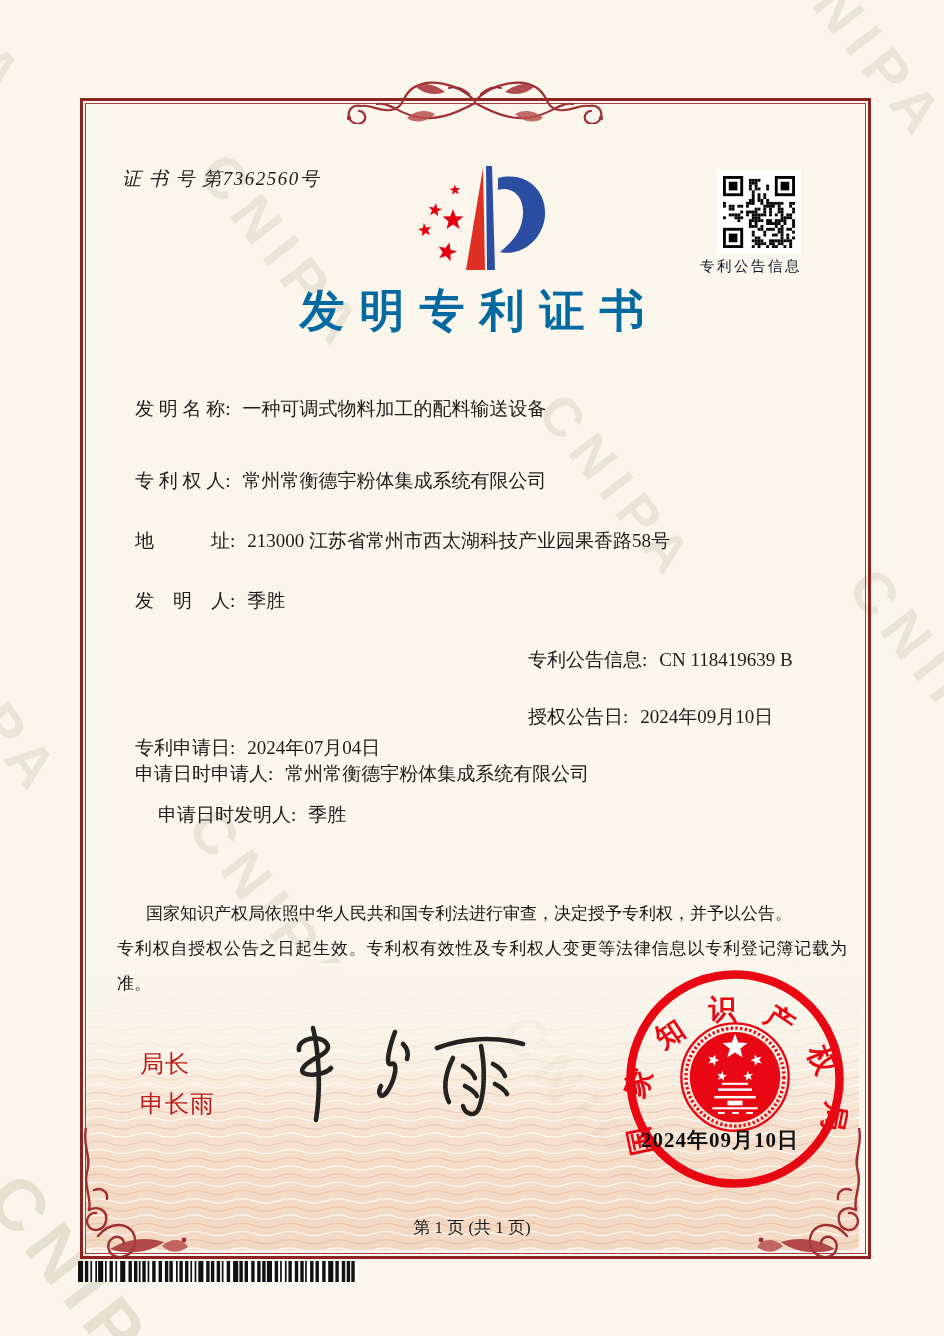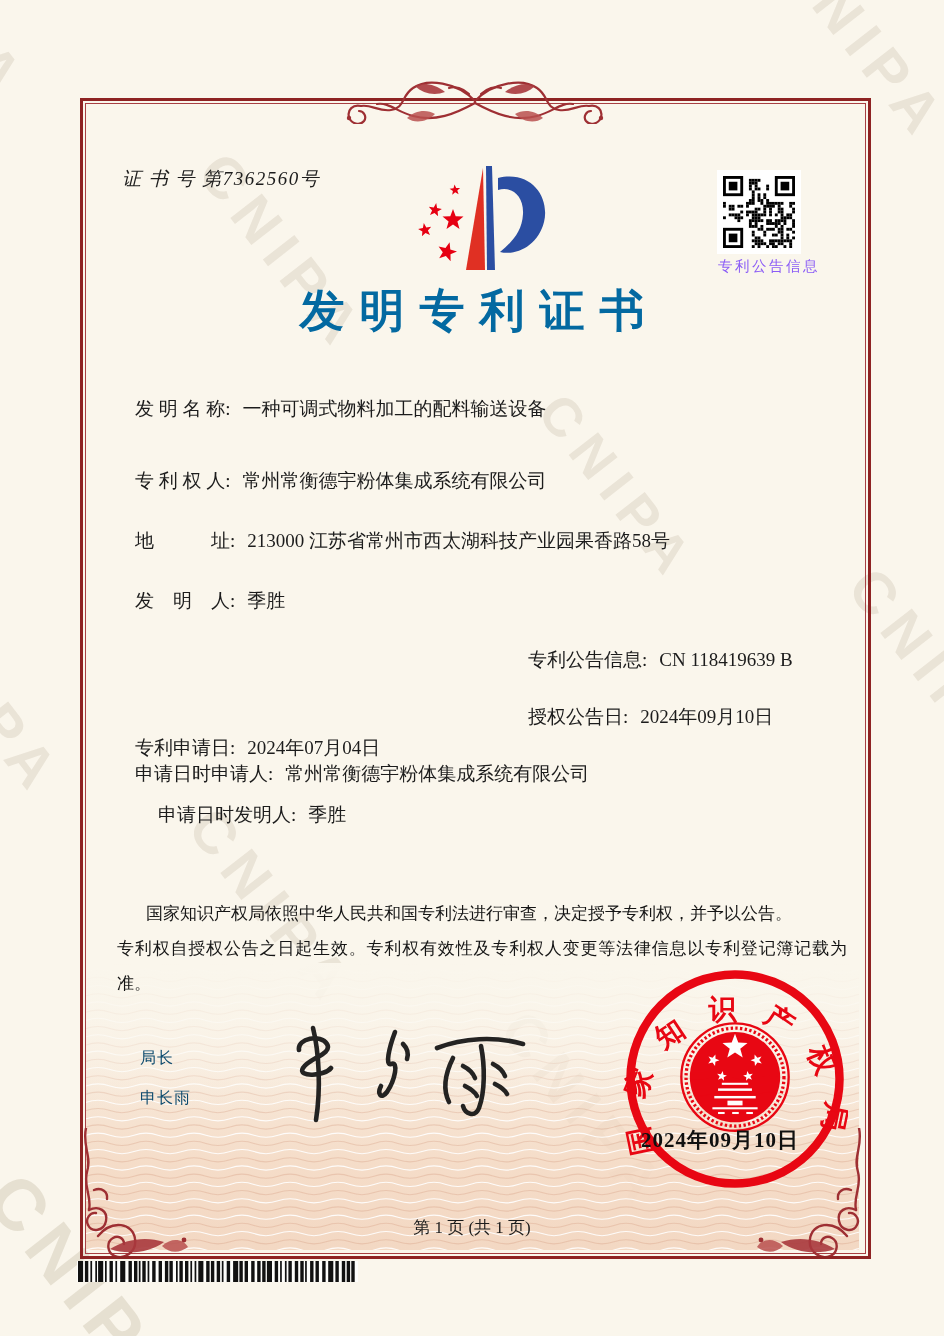--- a/index.html
+++ b/index.html
@@ -29,41 +29,41 @@
   .waves-wrap{position:absolute;left:86px;top:963px;width:773px;height:287px;overflow:hidden;
       background:linear-gradient(180deg,rgba(246,227,211,0) 0%,rgba(246,224,205,.45) 30%,rgba(244,216,194,.85) 70%,#f3d8c3 100%);}
   .wave-fade{position:absolute;left:86px;top:963px;width:773px;height:150px;
       background:linear-gradient(180deg,#faf6ec 0%,rgba(250,246,236,.55) 55%,rgba(250,246,236,0) 100%);}
 
   
   .cert-no{position:absolute;left:122px;top:166px;font-size:19px;letter-spacing:1.5px;font-style:italic;}
   .logo{position:absolute;left:398px;top:160px;}
   .qr-box{position:absolute;left:717px;top:170px;width:84px;height:84px;background:#fff;}
   .qr-box svg{position:absolute;left:6px;top:6px;}
-  .qr-label{position:absolute;left:700px;top:257px;width:120px;text-align:right;font-size:14.5px;letter-spacing:2.5px;color:#8b5cf6;}
+  .qr-label{position:absolute;left:700px;top:257px;width:120px;text-align:left;font-size:14.5px;letter-spacing:2.5px;color:#0f172a;}
   .title{position:absolute;left:0;top:281px;width:944px;margin:0;text-align:center;
          font-size:45px;font-weight:700;letter-spacing:15px;padding-left:15px;box-sizing:border-box;color:#0369a1;}
 
   
   .row{position:absolute;left:135px;font-size:19px;white-space:nowrap;}
   .row .val{margin-left:12px;}
   .row-r{left:528px;}
   .r-name{top:396px;} .r-patentee{top:468px;} .r-address{top:528px;} .r-inventor{top:588px;}
   .r-patno{top:647px;} .r-grantno{top:647px;}
   .r-filing{top:704px;margin-top:31px;} .r-grantdate{top:704px;}
   .r-appl{top:761px;} .r-inv2{top:802px;margin-left:23px;}
 
   
   .statement{position:absolute;left:117px;top:897px;width:730px;font-size:17px;line-height:2.05;color:#151515;}
   .statement p{margin:0;text-align:justify;}
   .statement p.first{text-indent:1.7em;}
 
   
   .sign-label{position:absolute;left:140px;font-family:"Liberation Sans","DejaVu Sans",sans-serif;
-              font-size:16px;color:#0c4a6e;letter-spacing:1px;}
+              font-size:24px;color:#b91c1c;letter-spacing:1px;}
   .sl-title{top:1048px;} .sl-name{top:1088px;}
   .sig{position:absolute;left:283px;top:1016px;}
 
   
   .seal{position:absolute;left:622px;top:966px;opacity:.97;}
   .seal-date{position:absolute;left:641px;top:1126px;font-size:21px;font-weight:700;letter-spacing:1px;color:#101010;z-index:7;}
 
   
   .page-info{position:absolute;left:0;top:1216px;width:944px;text-align:center;font-size:17px;color:#1c1c1c;}
   .barcode{position:absolute;left:77px;top:1261px;}

